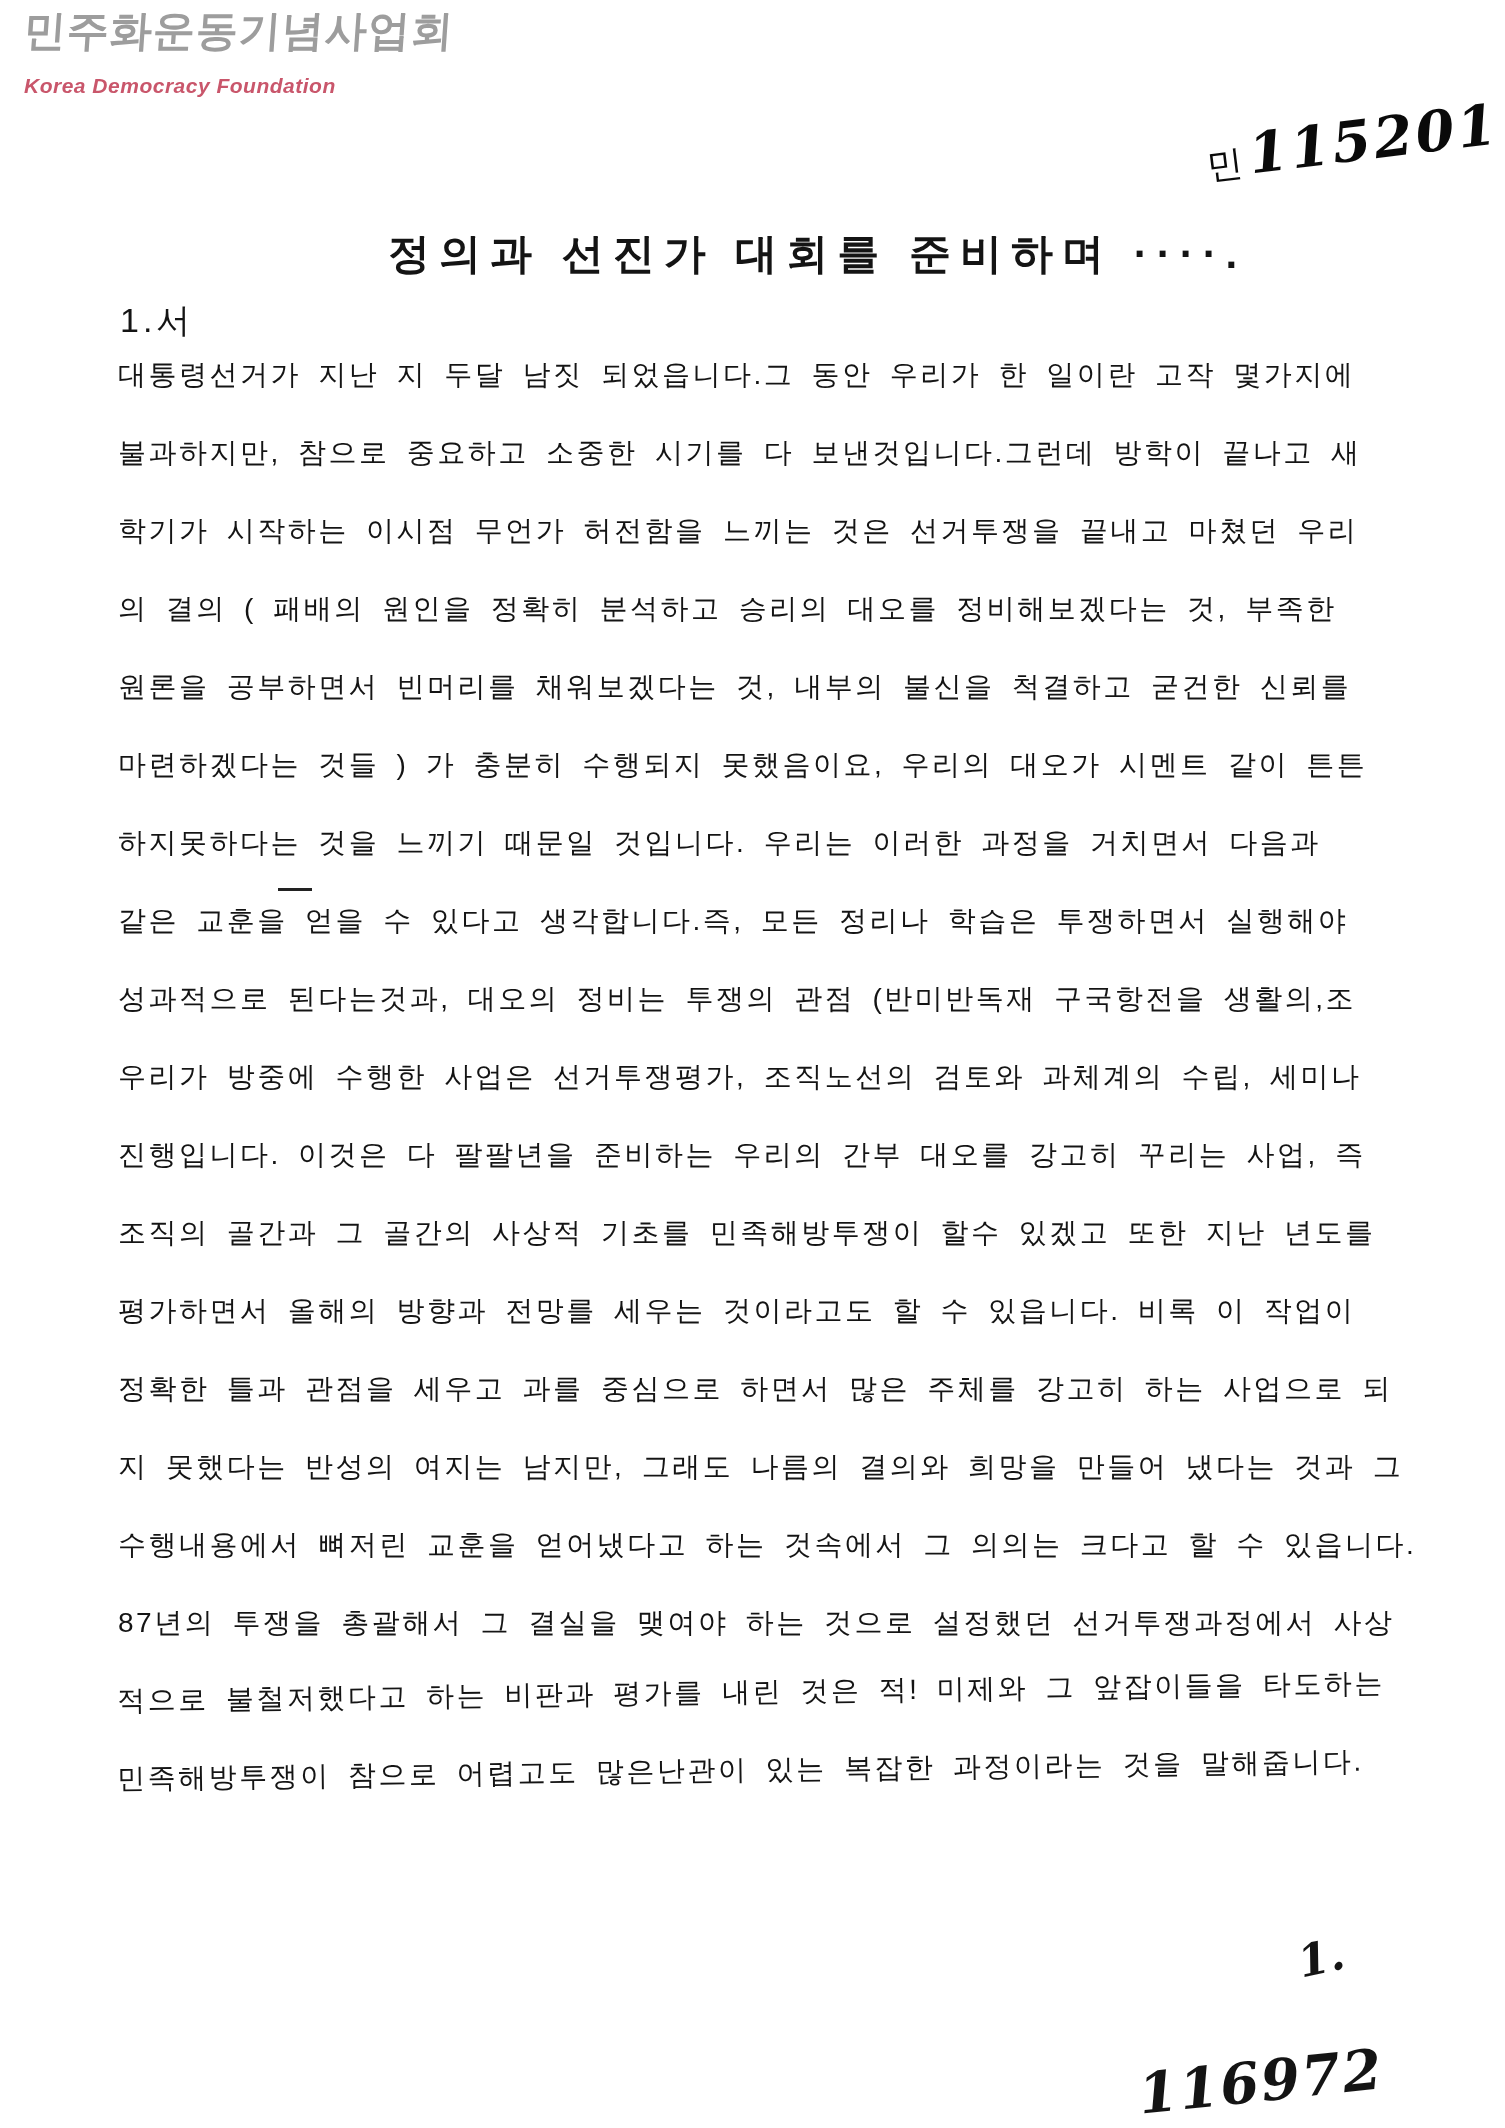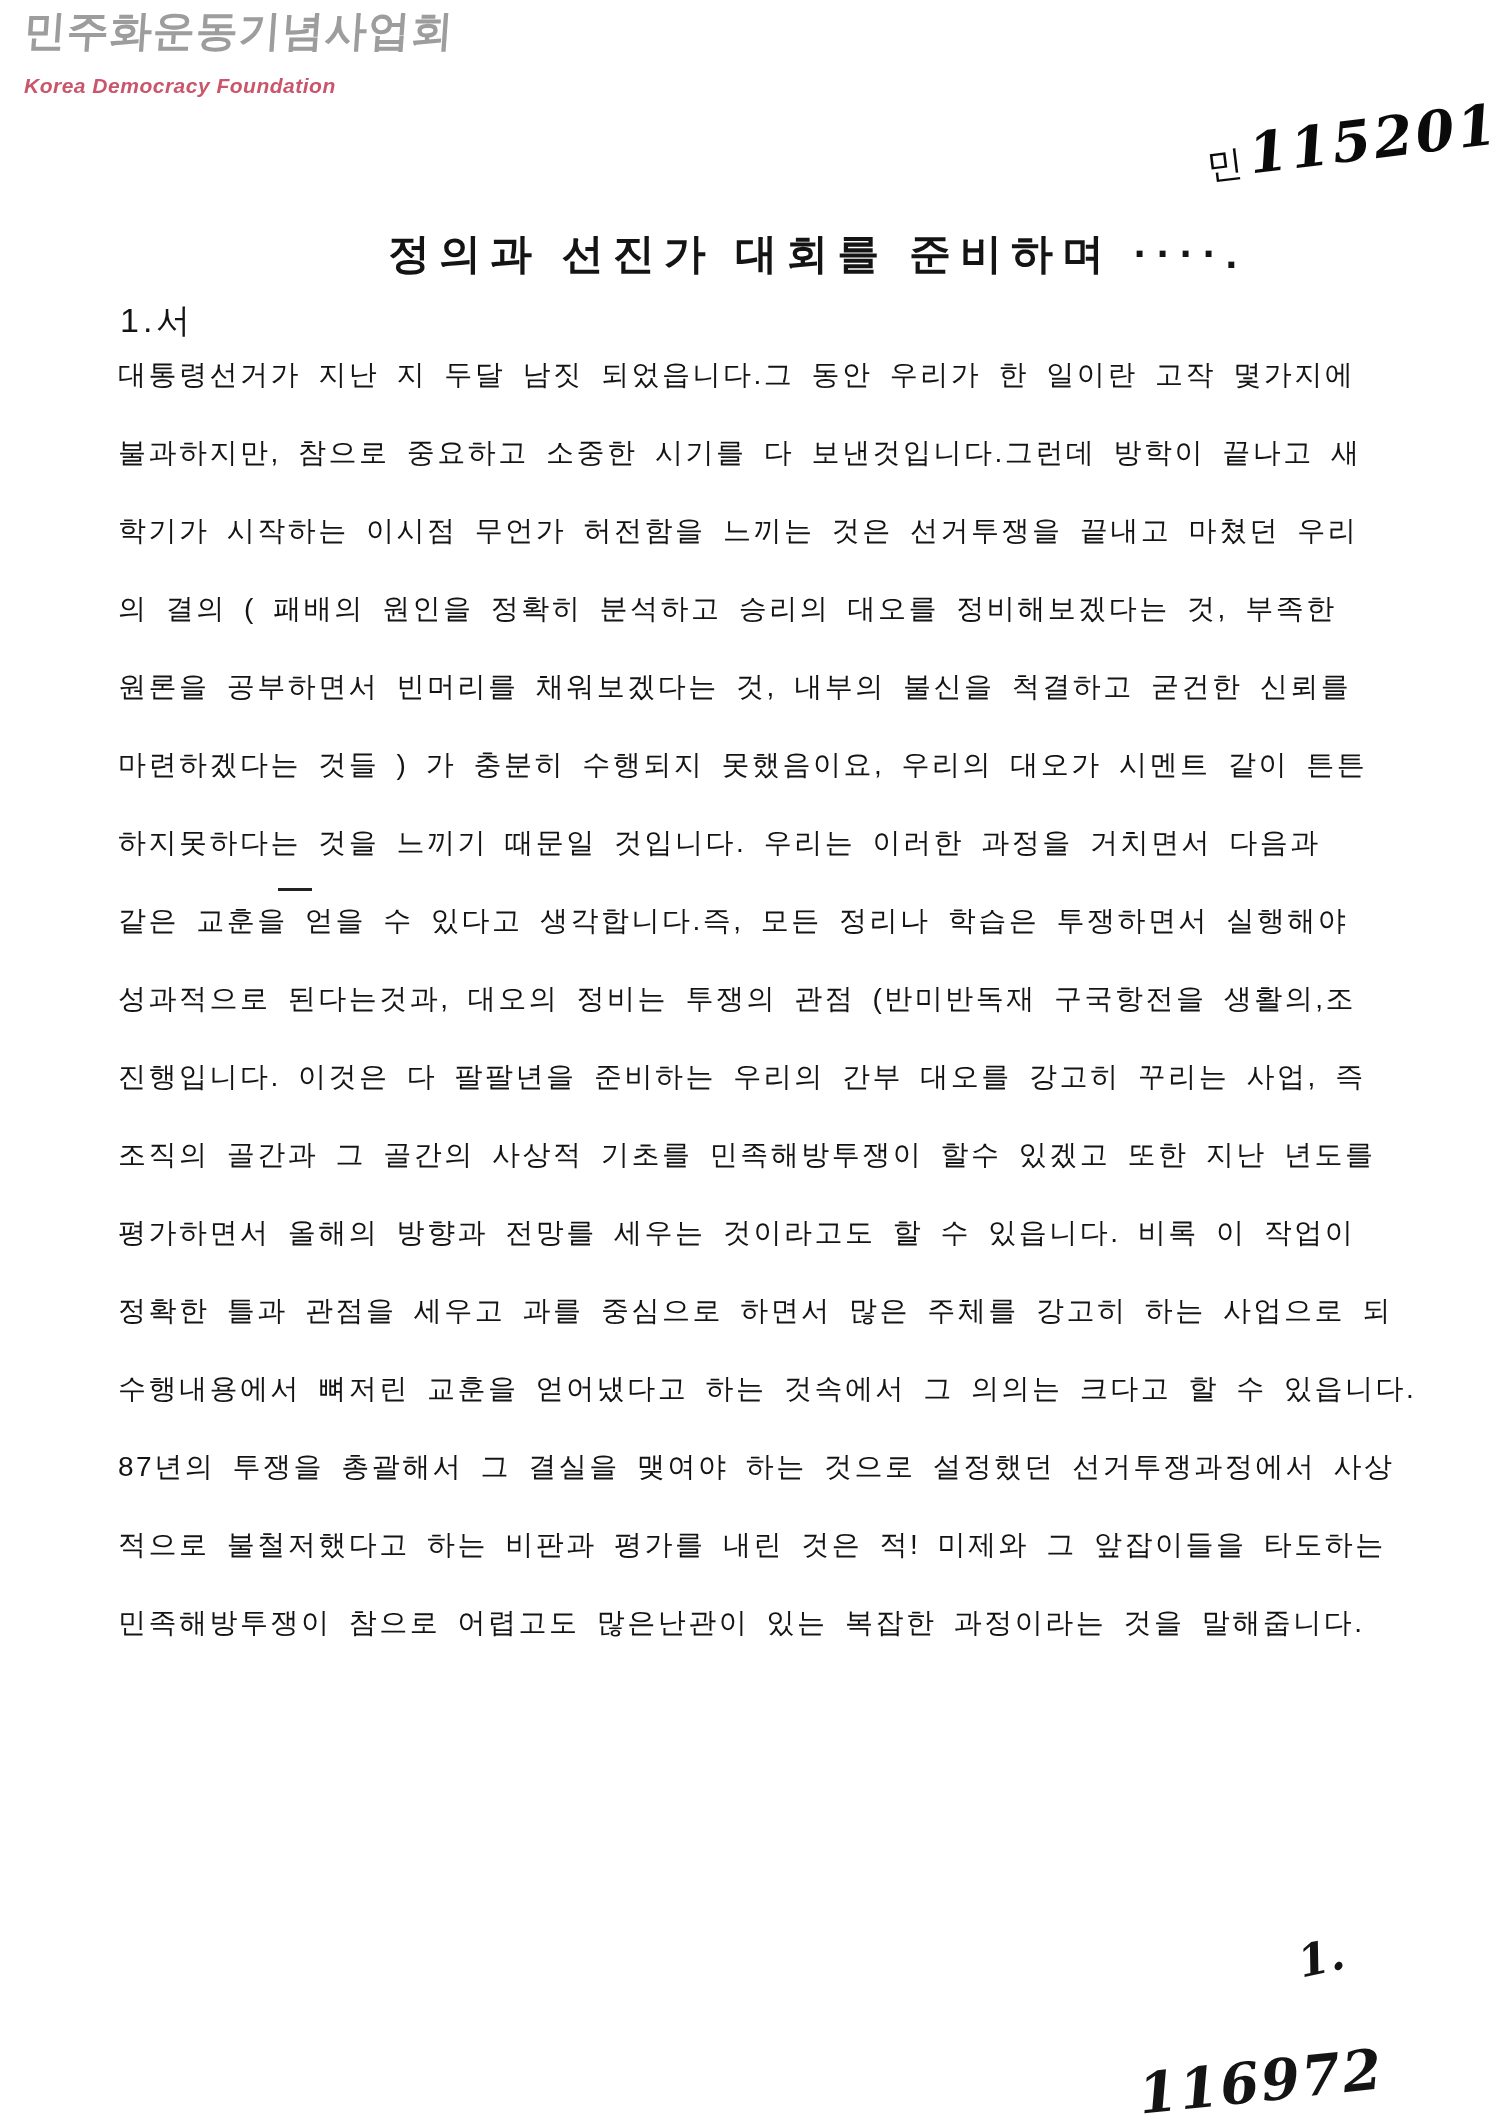--- a/index.html
+++ b/index.html
@@ -100,24 +100,26 @@
 <div class="body-text">
   <div class="line">대통령선거가 지난 지 두달 남짓 되었읍니다.그 동안 우리가 한 일이란 고작 몇가지에</div>
   <div class="line">불과하지만, 참으로 중요하고 소중한 시기를 다 보낸것입니다.그런데 방학이 끝나고 새</div>
   <div class="line">학기가 시작하는 이시점 무언가 허전함을 느끼는 것은 선거투쟁을 끝내고 마쳤던 우리</div>
   <div class="line">의 결의 ( 패배의 원인을 정확히 분석하고 승리의 대오를 정비해보겠다는 것, 부족한</div>
   <div class="line">원론을 공부하면서 빈머리를 채워보겠다는 것, 내부의 불신을 척결하고 굳건한 신뢰를</div>
   <div class="line">마련하겠다는 것들 ) 가 충분히 수행되지 못했음이요, 우리의 대오가 시멘트 같이 튼튼</div>
   <div class="line">하지못하다는 것을 느끼기 때문일 것입니다.  우리는 이러한 과정을 거치면서 다음과</div>
   <div class="line">같은 교훈을 얻을 수 있다고 생각합니다.즉, 모든 정리나 학습은 투쟁하면서 실행해야</div>
   <div class="line">성과적으로 된다는것과, 대오의 정비는 투쟁의 관점 (반미반독재 구국항전을 생활의,조</div>
+  <div class="line">우리가 방중에 수행한 사업은 선거투쟁평가, 조직노선의 검토와 과체계의 수립, 세미나</div>
   <div class="line">진행입니다. 이것은 다 팔팔년을 준비하는 우리의 간부 대오를 강고히 꾸리는 사업, 즉</div>
   <div class="line">조직의 골간과 그 골간의 사상적 기초를 민족해방투쟁이 할수 있겠고 또한 지난 년도를</div>
   <div class="line">평가하면서 올해의 방향과 전망를 세우는 것이라고도 할 수 있읍니다.  비록 이 작업이</div>
   <div class="line">정확한 틀과 관점을 세우고 과를 중심으로 하면서 많은 주체를 강고히 하는 사업으로 되</div>
+  <div class="line">지 못했다는 반성의 여지는 남지만, 그래도 나름의 결의와 희망을 만들어 냈다는 것과 그</div>
   <div class="line">수행내용에서 뼈저린 교훈을 얻어냈다고 하는 것속에서 그 의의는 크다고 할 수 있읍니다.</div>
   <div class="line">87년의 투쟁을 총괄해서 그 결실을 맺여야 하는 것으로 설정했던 선거투쟁과정에서 사상</div>
   <div class="line">적으로 불철저했다고 하는 비판과 평가를 내린 것은 적! 미제와 그 앞잡이들을 타도하는</div>
   <div class="line">민족해방투쟁이 참으로 어렵고도 많은난관이 있는 복잡한 과정이라는 것을 말해줍니다.</div>
 </div>
 
 <div class="stray-dash"></div>
 
 <div class="page-no">1.</div>
 

